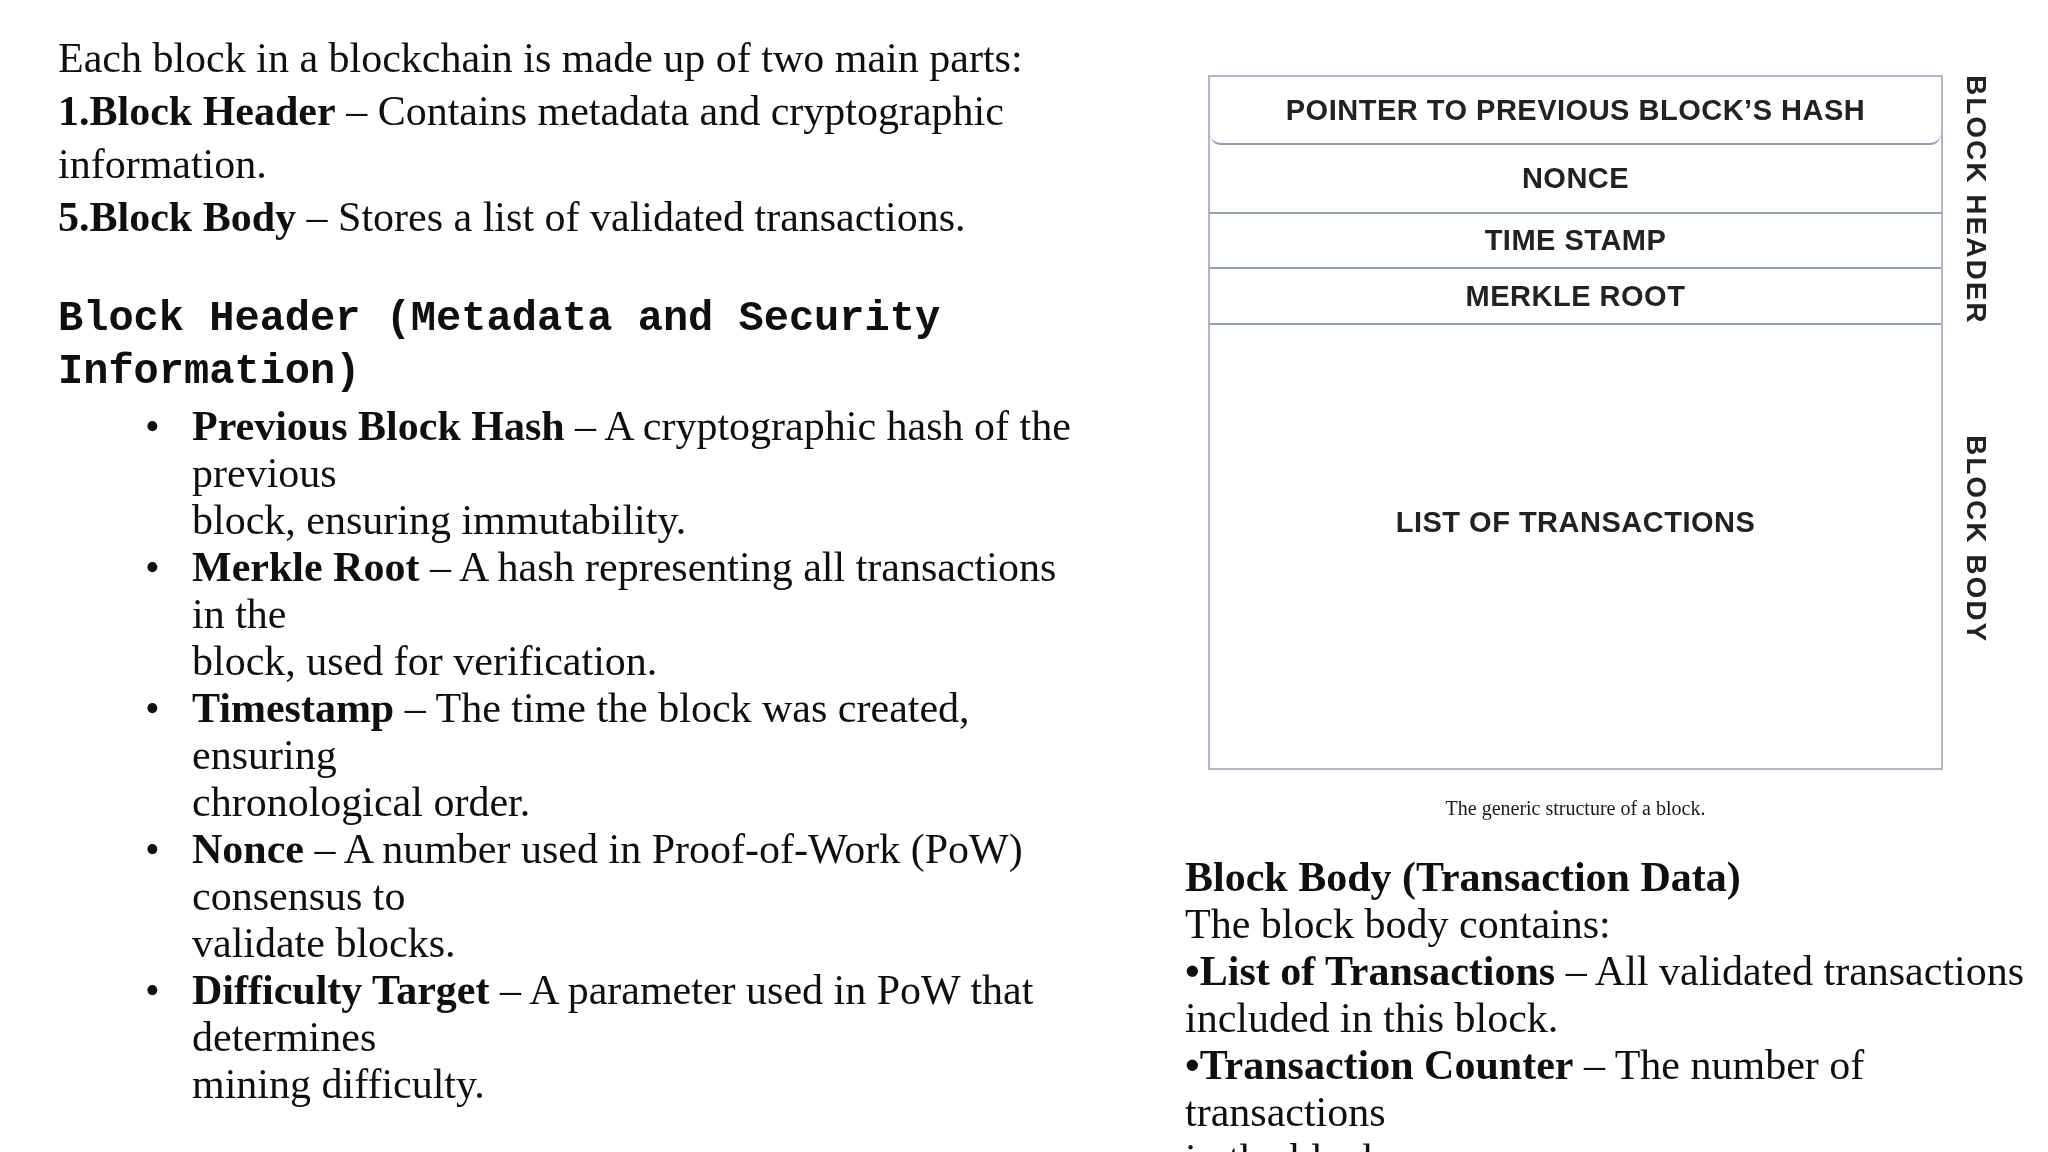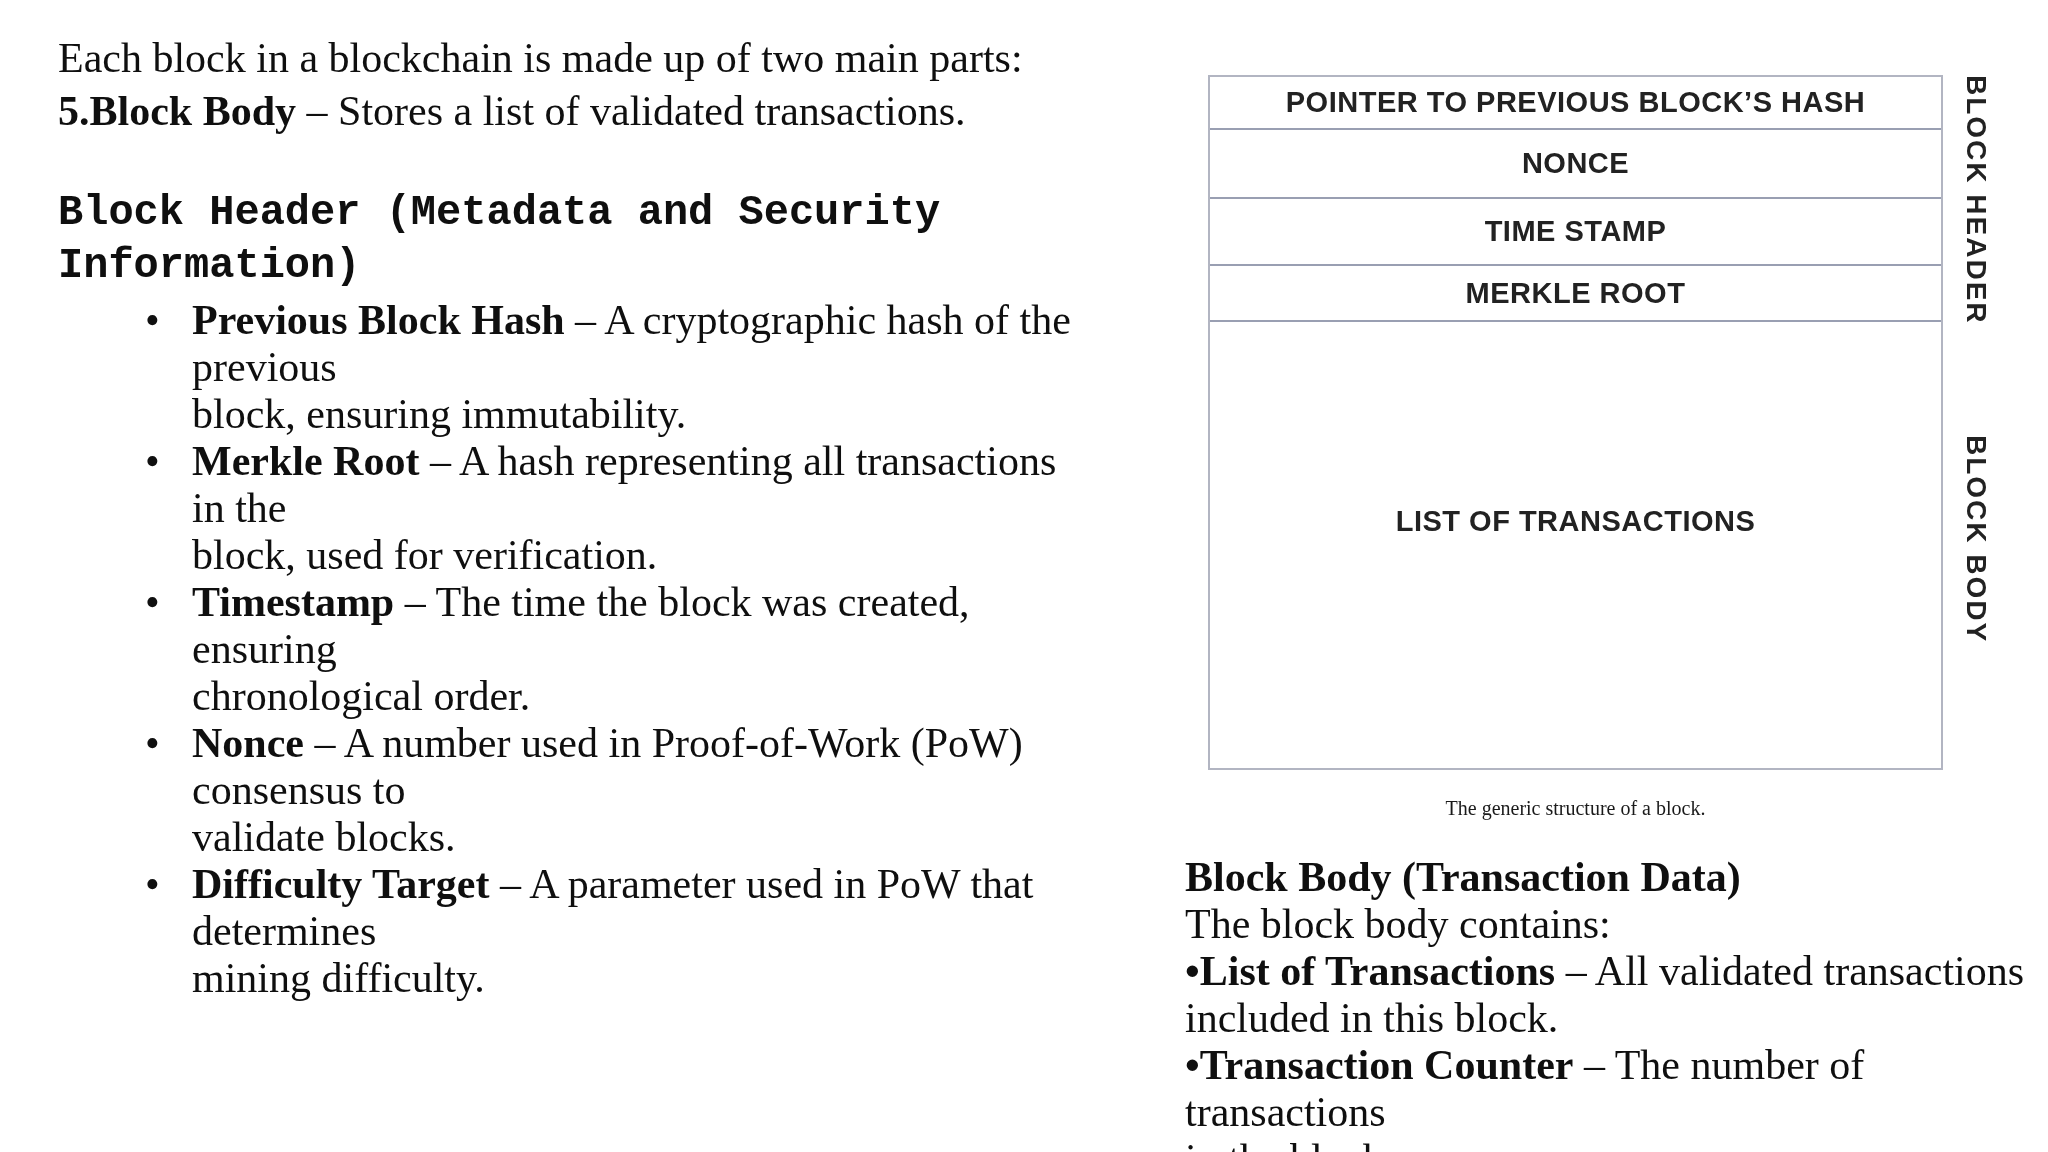--- a/index.html
+++ b/index.html
@@ -33,23 +33,23 @@
     font-family:"Liberation Sans", sans-serif;
     background:#ffffff;
   }
   .drow{
     display:flex;align-items:center;justify-content:center;
     box-sizing:border-box;
     border-bottom:2px solid #999fb2;
     font-size:29px;font-weight:600;letter-spacing:0.5px;color:#222222;
     flex:0 0 auto;
   }
-  .drow-0{height:53px;}
+  .drow-0{height:68px;border-radius:11px;}
   .drow-1{height:69px;}
-  .drow-2{height:67px;}
+  .drow-2{height:55px;}
   .drow-3{height:56px;}
   .dbody{
     flex:1 1 auto;
     display:flex;align-items:center;justify-content:center;
     font-size:29px;font-weight:600;letter-spacing:0.5px;color:#222222;
   }
   .dbody span{position:relative;top:-32px;margin-top:16px;}
   .side-label{
     position:absolute;left:1952px;width:40px;
     writing-mode:vertical-rl;
@@ -69,20 +69,22 @@
     position:absolute;left:1185px;top:854px;width:868px;
     font-size:42px;line-height:47px;
   }
 </style>
 </head>
 <body>
 
 <div class="left-col">
   <p class="para">Each block in a blockchain is made up of two main parts:</p>
 
+  <p class="para"><span class="term">1.Block Header</span><span class="desc"> – Contains metadata and cryptographic
+information.</span></p>
 
   <p class="para"><span class="term">5.Block Body</span><span class="desc"> – Stores a list of validated transactions.</span></p>
 
   <p class="heading subheading-gap">Block Header (Metadata and Security Information)</p>
 
   <div class="bullet-list">
     <div class="bullet"><span class="dot">•</span><span class="term">Previous Block Hash</span><span class="desc"> – A cryptographic hash of the previous
 block, ensuring immutability.</span></div>
     <div class="bullet"><span class="dot">•</span><span class="term">Merkle Root</span><span class="desc"> – A hash representing all transactions in the
 block, used for verification.</span></div>

